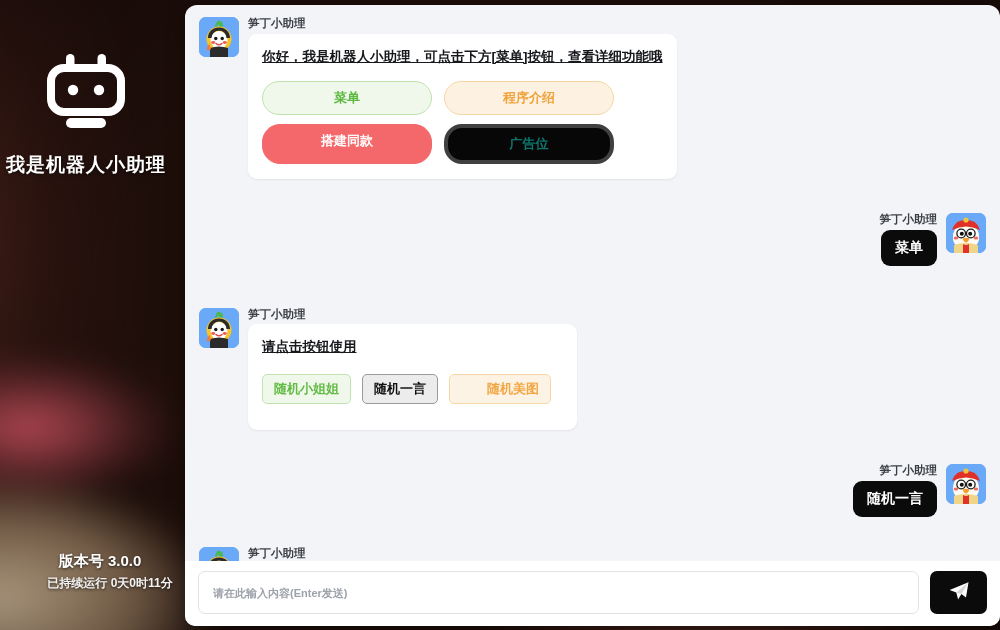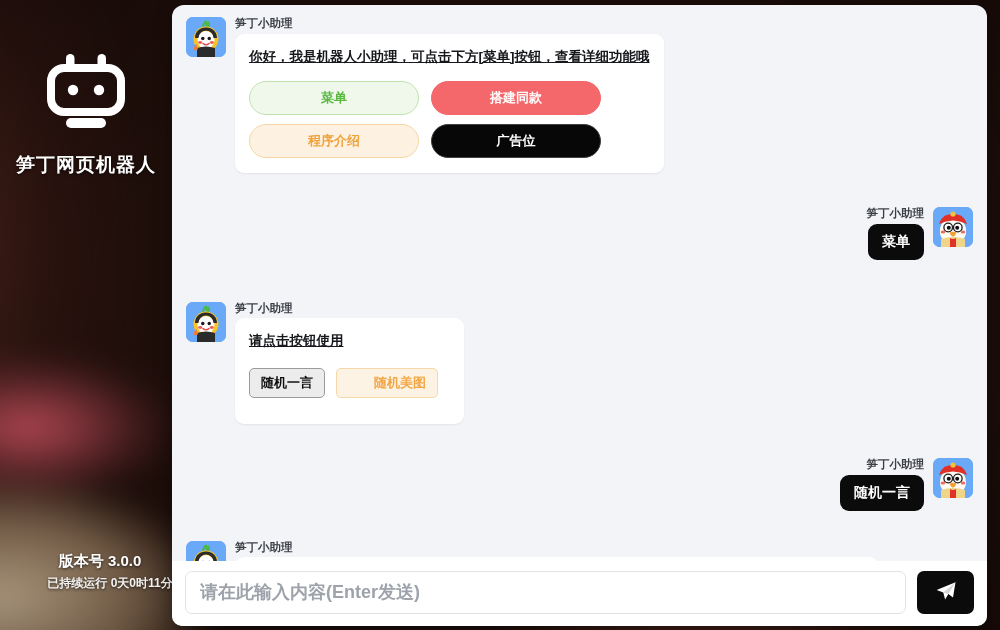--- a/index.html
+++ b/index.html
@@ -84,21 +84,21 @@
     font-size: 12px;
     font-weight: bold;
     text-shadow: 0 1px 3px rgba(0,0,0,0.7);
     white-space: nowrap;
     padding-left: 20px;
   }
 
   
   .chat-panel {
     position: absolute;
-    left: 172px;
+    left: 185px;
     top: 5px;
     width: 815px;
     height: 621px;
     background: #f3f4f8;
     border-radius: 12px 12px 10px 10px;
     box-shadow: 0 3px 18px rgba(0,0,0,0.35);
     display: flex;
     flex-direction: column;
     overflow: hidden;
   }
@@ -182,21 +182,21 @@
     text-align: center;
     padding: 8px 0;
     line-height: 1.25;
     cursor: pointer;
     user-select: none;
     white-space: nowrap;
   }
   .btn-green-outline  { background: #eff8ea; border: 1px solid #bfe3ae; color: #5bb840; }
   .btn-orange-outline { background: #fdf2e2; border: 1px solid #f5d5a3; color: #f0a33c; }
   .btn-red-solid      { background: #f4686b; color: #ffffff; border: 1px solid #f4686b; }
-  .btn-black-solid    { background: #070707; color: #ffffff; border: 1px solid #404040; }
+  .btn-black-solid    { background: #070707; color: #0f766e; border: 4px solid #404040; }
 
   .btn-sm {
     border-radius: 5px;
     padding: 6px 11px;
     font-size: 13px;
     font-weight: bold;
     line-height: 1.3;
   }
   .btn-sm.green  { background: #f0f8eb; border: 1px solid #c3e2b2; color: #62bb44; }
   .btn-sm.gray   { background: #ececec; border: 1px solid #9b9b9b; color: #101010; }
@@ -211,21 +211,21 @@
     align-items: center;
     gap: 11px;
     border-radius: 0 0 10px 10px;
   }
   .composer-input {
     flex: 1;
     height: 43px;
     border: 1px solid #e2e2e6;
     border-radius: 7px;
     padding: 0 14px;
-    font-size: 18px;
+    font-size: 11px;
     font-weight: bold;
     color: #16181c;
     background: #ffffff;
     outline: none;
     font-family: "Liberation Sans", "DejaVu Sans", sans-serif;
   }
   .composer-input::placeholder { color: #9ea3ab; font-weight: bold; }
   .send-btn {
     width: 57px; height: 43px;
     background: #0b0b0b;
@@ -254,21 +254,21 @@
           <rect x="53.5" y="2" width="8.5" height="16" rx="4.2" fill="#ffffff"></rect>
 
           <rect x="7" y="16" width="70" height="44" rx="13" stroke="#ffffff" stroke-width="8" fill="none"></rect>
 
           <circle cx="29" cy="38" r="5.2" fill="#ffffff"></circle>
           <circle cx="55" cy="38" r="5.2" fill="#ffffff"></circle>
 
           <rect x="22" y="66" width="40" height="10" rx="5" fill="#ffffff"></rect>
         </svg>
       </span>
-      <div class="brand-title">笋丁网页机器人</div>
+      <div class="brand-title">我是机器人小助理</div>
     </div>
 
     <div class="brand-footer">
       <div class="brand-version">版本号 3.0.0</div>
       <div class="brand-uptime">已持续运行 0天0时11分</div>
     </div>
   </div>
 
   <div class="chat-panel">
 
@@ -292,22 +292,22 @@
             <path d="M11 31 q9 -3 18 0 l0 9 l-18 0z" fill="#2b2b2b"></path>
             <path d="M10.5 27 q-3 2 -2.5 6 q2.5 1 4 -1z" fill="#ef7a3c"></path>
           </svg>
         </div>
         <div class="msg-body">
           <div class="sender">笋丁小助理</div>
           <div class="bubble">
             <div class="bubble-text">你好，我是机器人小助理，可点击下方[菜单]按钮，查看详细功能哦</div>
             <div class="btn-grid">
               <div class="btn btn-green-outline">菜单</div>
+              <div class="btn btn-orange-outline">程序介绍</div>
               <div class="btn btn-red-solid">搭建同款</div>
-              <div class="btn btn-orange-outline">程序介绍</div>
               <div class="btn btn-black-solid">广告位</div>
             </div>
           </div>
         </div>
       </div>
 
       <div class="msg-row right" style="margin-top:34px;margin-bottom:42px;">
         <div class="msg-body">
           <div class="sender">笋丁小助理</div>
           <div class="bubble-dark">菜单</div>
@@ -348,20 +348,21 @@
             <path d="M17 26.5 q3 2.6 6 0" stroke="#e04a44" stroke-width="1.5" fill="none" stroke-linecap="round"></path>
             <path d="M11 31 q9 -3 18 0 l0 9 l-18 0z" fill="#2b2b2b"></path>
             <path d="M10.5 27 q-3 2 -2.5 6 q2.5 1 4 -1z" fill="#ef7a3c"></path>
           </svg>
         </div>
         <div class="msg-body">
           <div class="sender">笋丁小助理</div>
           <div class="bubble" style="padding-right:26px;padding-bottom:26px;">
             <div class="bubble-text sub">请点击按钮使用</div>
             <div class="btn-row">
+              <div class="btn-sm green">随机小姐姐</div>
               <div class="btn-sm gray">随机一言</div>
               <div class="btn-sm orange">随机美图</div>
             </div>
           </div>
         </div>
       </div>
 
       <div class="msg-row right" style="margin-bottom:30px;">
         <div class="msg-body">
           <div class="sender">笋丁小助理</div>

